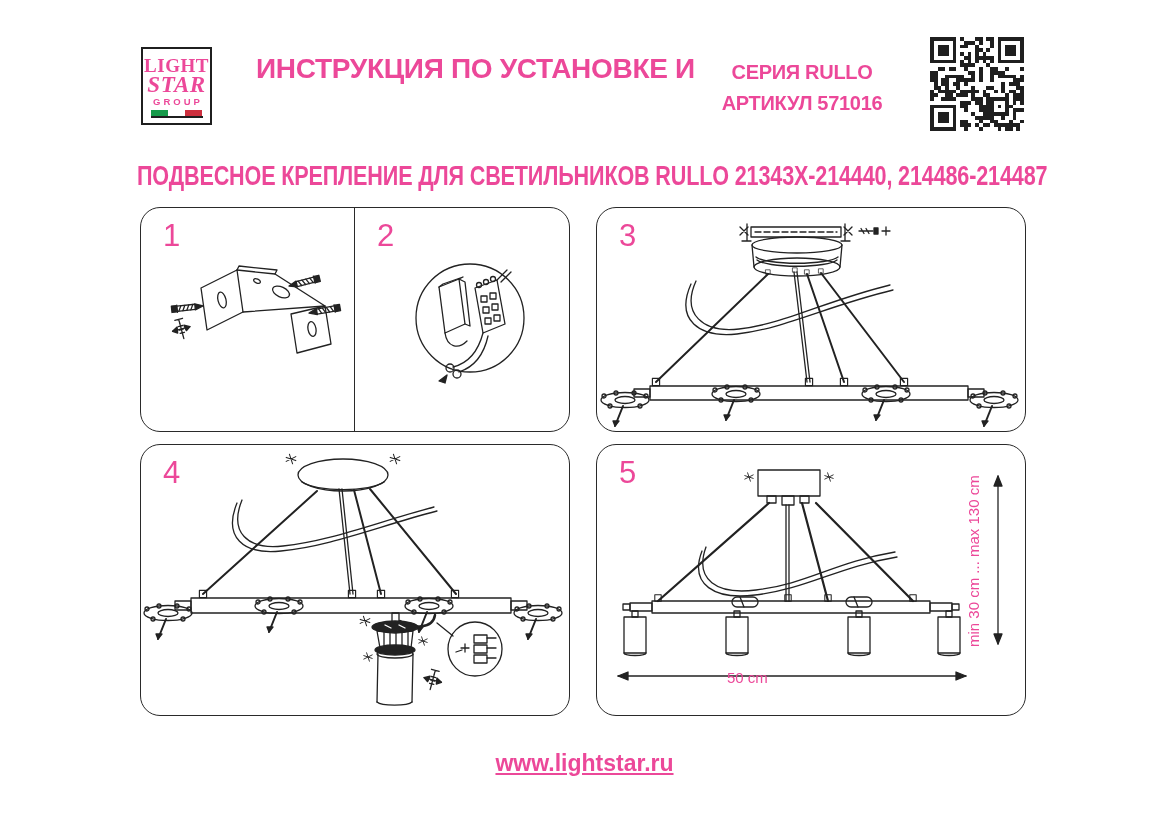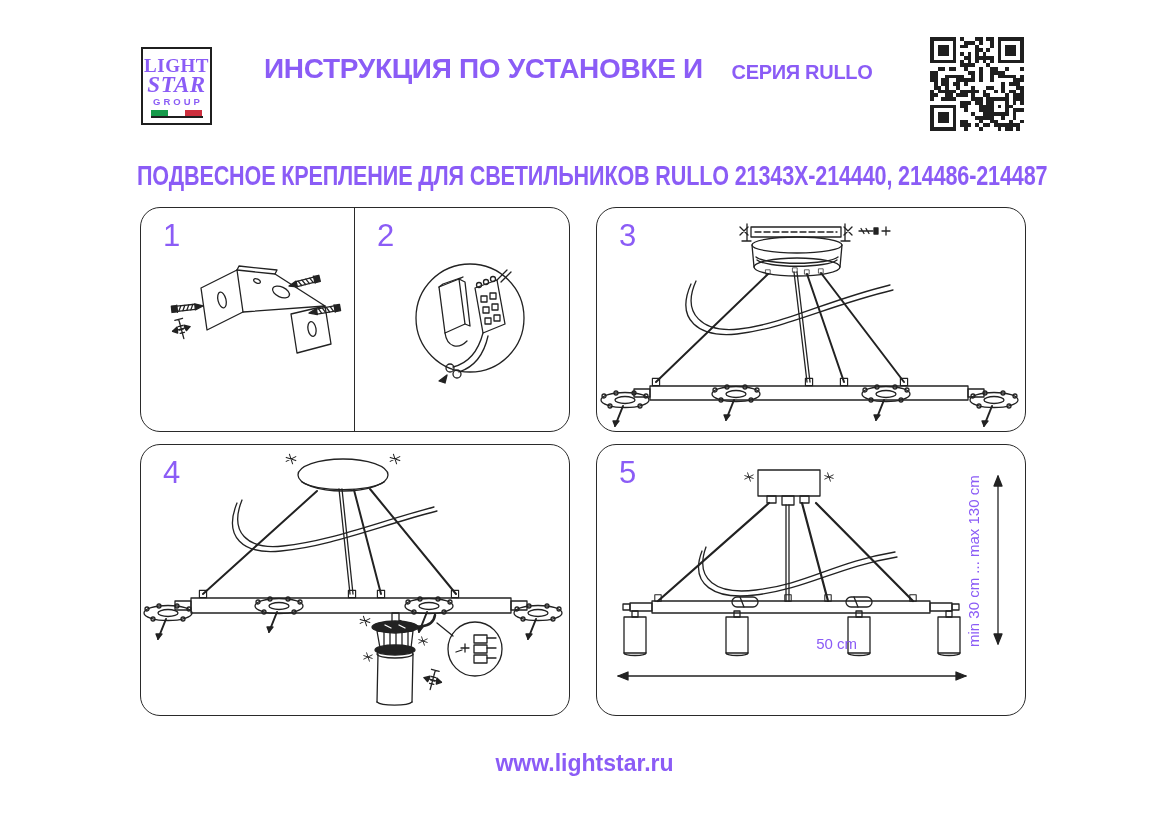--- a/index.html
+++ b/index.html
@@ -1,55 +1,55 @@
 <!DOCTYPE html>
 <html><head>
 <meta charset="utf-8">
 <style>
   html,body { margin:0; padding:0; background:#ffffff; }
   .page { position:relative; width:1169px; height:826px; background:#fff;
-          font-family:"Liberation Sans", sans-serif; color:#8b5cf6; overflow:hidden; }
+          font-family:"Liberation Sans", sans-serif; color:#ec4899; overflow:hidden; }
 
   
   .logo { position:absolute; left:141px; top:47px; width:67px; height:74px;
           border:2px solid #1f1f1f; text-align:center;
           font-family:"Liberation Serif", serif; }
   .logo-l1 { margin-top:8px; font-size:19px; font-weight:700; letter-spacing:.5px; line-height:17px; }
   .logo-l2 { font-size:23px; font-weight:700; letter-spacing:.5px; line-height:21px;font-style:italic; }
   .logo-l3 { font-family:"Liberation Sans", sans-serif; font-size:9.5px; letter-spacing:3px;
              margin-top:1px; text-indent:3px;font-weight:bold; }
   .flag { width:52px; height:6px; margin:3px auto 0; display:flex; border-bottom:2px solid #1f1f1f; }
   .flag span { flex:1; }
   .fg { background:#169a4a; } .fw { background:#ffffff; } .fr { background:#cd2f3e; }
 
-  .title { position:absolute; left:264px; top:54px; font-size:28px; font-weight:700;
+  .title { position:absolute; left:256px; top:54px; font-size:28px; font-weight:700;
            line-height:30px; letter-spacing:-.3px; }
   .series { position:absolute; left:688px; top:57px; width:228px; text-align:center;
             font-size:20px; font-weight:700; line-height:31px; letter-spacing:-.3px; }
   .qr { position:absolute; left:930px; top:37px; width:94px; height:94px; }
 
   .subtitle { position:absolute; left:137px; top:161px; font-size:27px; font-weight:700; white-space:nowrap; }
   .subtitle > span { display:inline-block; transform:scaleX(.8); transform-origin:0 50%; letter-spacing:-.2px; }
 
   
   .panel { position:absolute; border:1.4px solid #2a2a2a; border-radius:20px; }
   .p12 { left:140px; top:207px; width:428px; height:223px; }
   .p3  { left:596px; top:207px; width:428px; height:223px; }
   .p4  { left:140px; top:444px; width:428px; height:270px; }
   .p5  { left:596px; top:444px; width:428px; height:270px; }
   .divider { position:absolute; left:213px; top:0; bottom:0; width:1.4px; background:#2a2a2a; }
   .stepnum { position:absolute; top:12px; font-size:31px; line-height:1; font-weight:400; }
   .art { position:absolute; left:0; top:0; }
   .draw { stroke:#222222; fill:none; stroke-width:1.3; stroke-linecap:round; stroke-linejoin:round; }
-  .dim-w { position:absolute; left:130px; top:190px; width:130px; text-align:right; font-size:15px; }
+  .dim-w { position:absolute; left:130px; top:224px; width:130px; text-align:left; font-size:15px; }
   .dim-h { position:absolute; left:368px; top:26px; height:176px; writing-mode:vertical-rl;
            transform:rotate(180deg); font-size:15px; display:flex; align-items:center; }
 
   .footer { position:absolute; left:0; top:750px; width:100%; text-align:center;
-            font-size:23px; font-weight:700; }
+            font-size:23px; font-weight:700;text-decoration:underline; }
 </style>
 </head>
 <body>
 
 <div class="page">
 
   <svg width="0" height="0" style="position:absolute" aria-hidden="true">
     <defs>
       <g id="anchor">
         <path d="M0,0 L8,-3 L8,3 Z" fill="#222"></path>
@@ -100,20 +100,21 @@
         <span class="fr"></span>
     </div>
   </div>
 
   <div class="title">
     <div>ИНСТРУКЦИЯ ПО УСТАНОВКЕ И</div>
   </div>
 
   <div class="series">
     <div>СЕРИЯ RULLO</div>
+    <div>АРТИКУЛ 571016</div>
   </div>
 
   <svg id="qr" class="qr" viewBox="0 0 25 25" shape-rendering="crispEdges" fill="#1f1f1f">
       <rect x="0" y="0" width="1" height="1"></rect>
       <rect x="1" y="0" width="1" height="1"></rect>
       <rect x="2" y="0" width="1" height="1"></rect>
       <rect x="3" y="0" width="1" height="1"></rect>
       <rect x="4" y="0" width="1" height="1"></rect>
       <rect x="5" y="0" width="1" height="1"></rect>
       <rect x="6" y="0" width="1" height="1"></rect>

